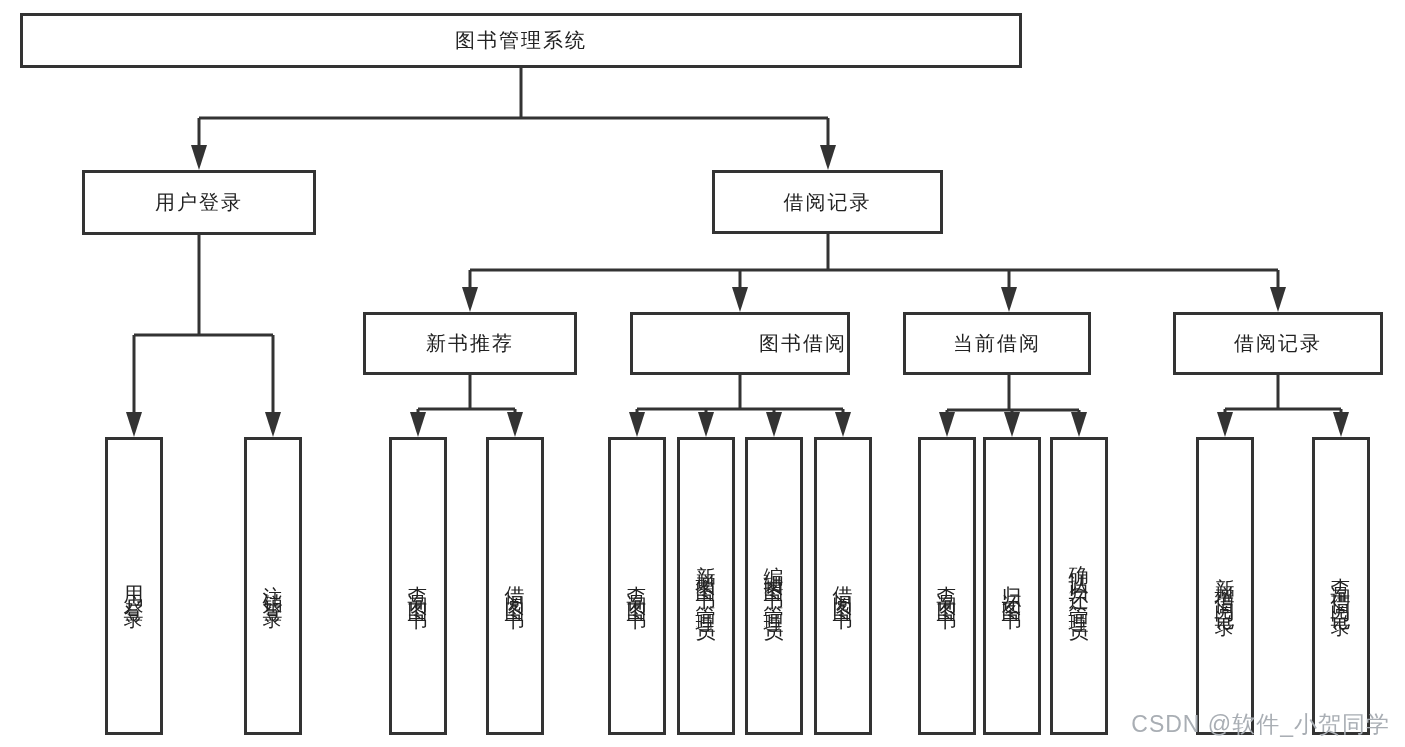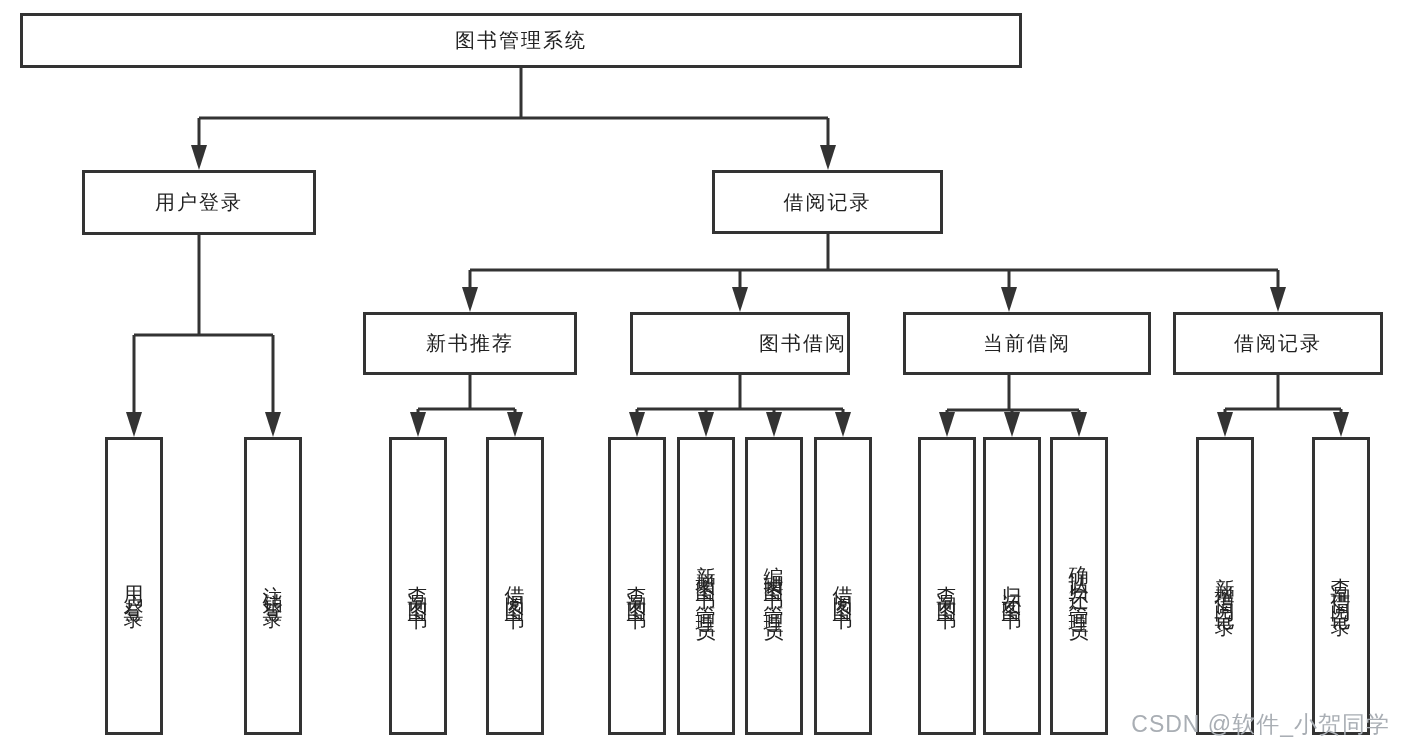--- a/index.html
+++ b/index.html
@@ -41,21 +41,21 @@
     font-size:20px;
     line-height:1;
     letter-spacing:8px;
   }
   
   #root      {left:20px;  top:13px;  width:1002px; height:55px;}
   #b-user    {left:82px;  top:170px; width:234px;  height:65px;}
   #b-mgmt    {left:712px; top:170px; width:231px;  height:64px;}
   #t-newbook {left:363px; top:312px; width:214px;  height:63px;text-align:center;}
   #t-borrow  {left:630px; top:312px; width:220px;  height:63px;justify-content:flex-end;}
-  #t-current {left:903px; top:312px; width:248px;  height:63px;}
+  #t-current {left:903px; top:312px; width:188px;  height:63px;}
   #t-record  {left:1173px;top:312px; width:210px;  height:63px;}
   
   #lf-1 {left:105px;}  #lf-2 {left:244px;}
   #lf-3 {left:389px;}  #lf-4 {left:486px;}
   #lf-5 {left:608px;}  #lf-6 {left:677px;}
   #lf-7 {left:745px;}  #lf-8 {left:814px;}
   #lf-9 {left:918px;}  #lf-10{left:983px;}
   #lf-11{left:1050px;}
   #lf-12{left:1196px;} #lf-13{left:1312px;}
   .watermark{

